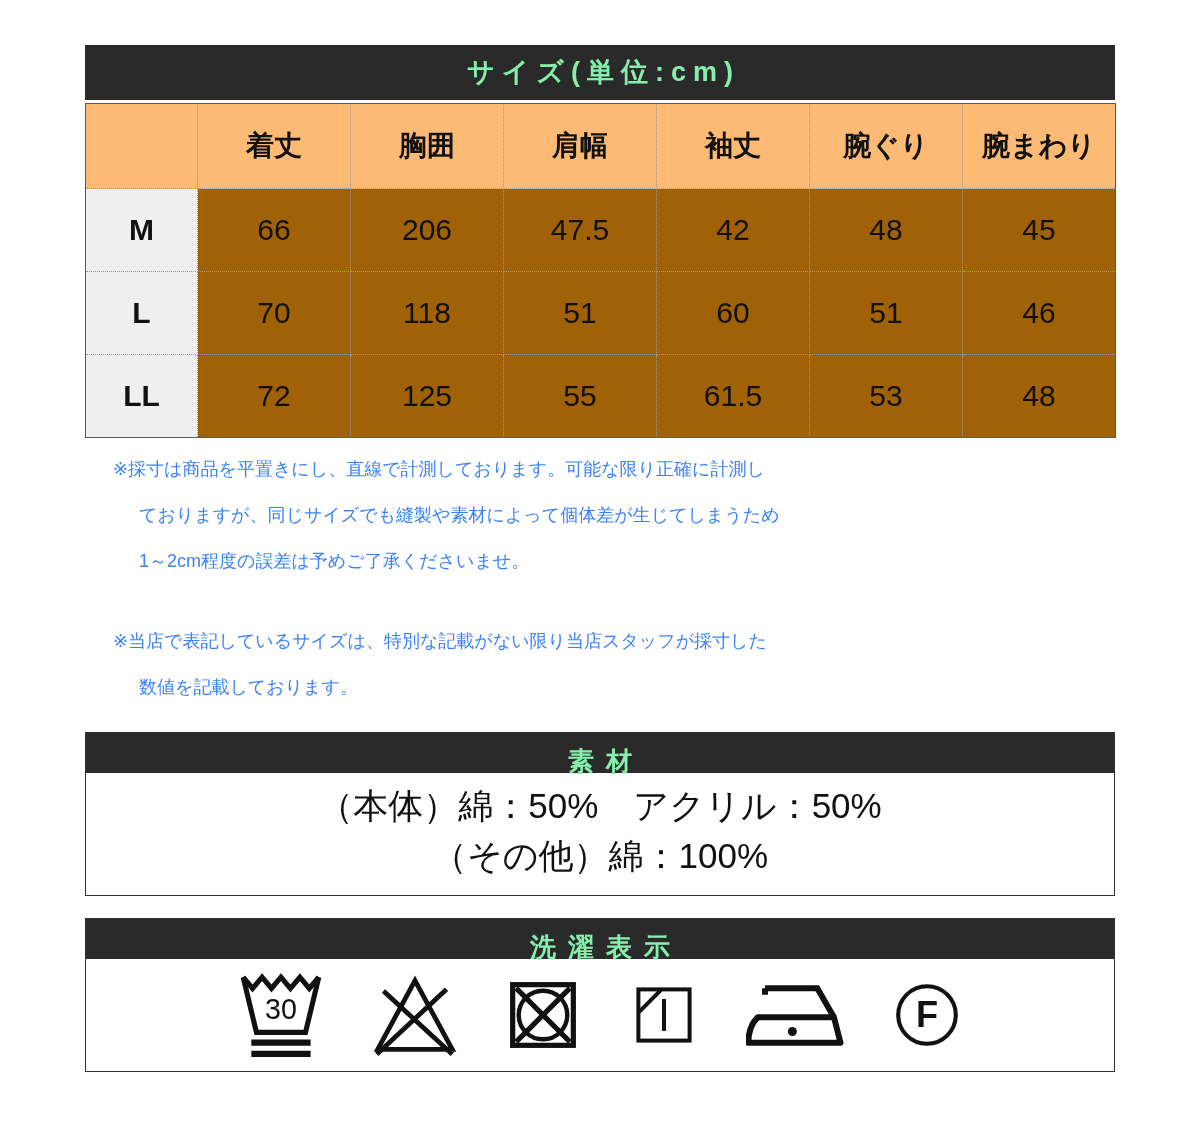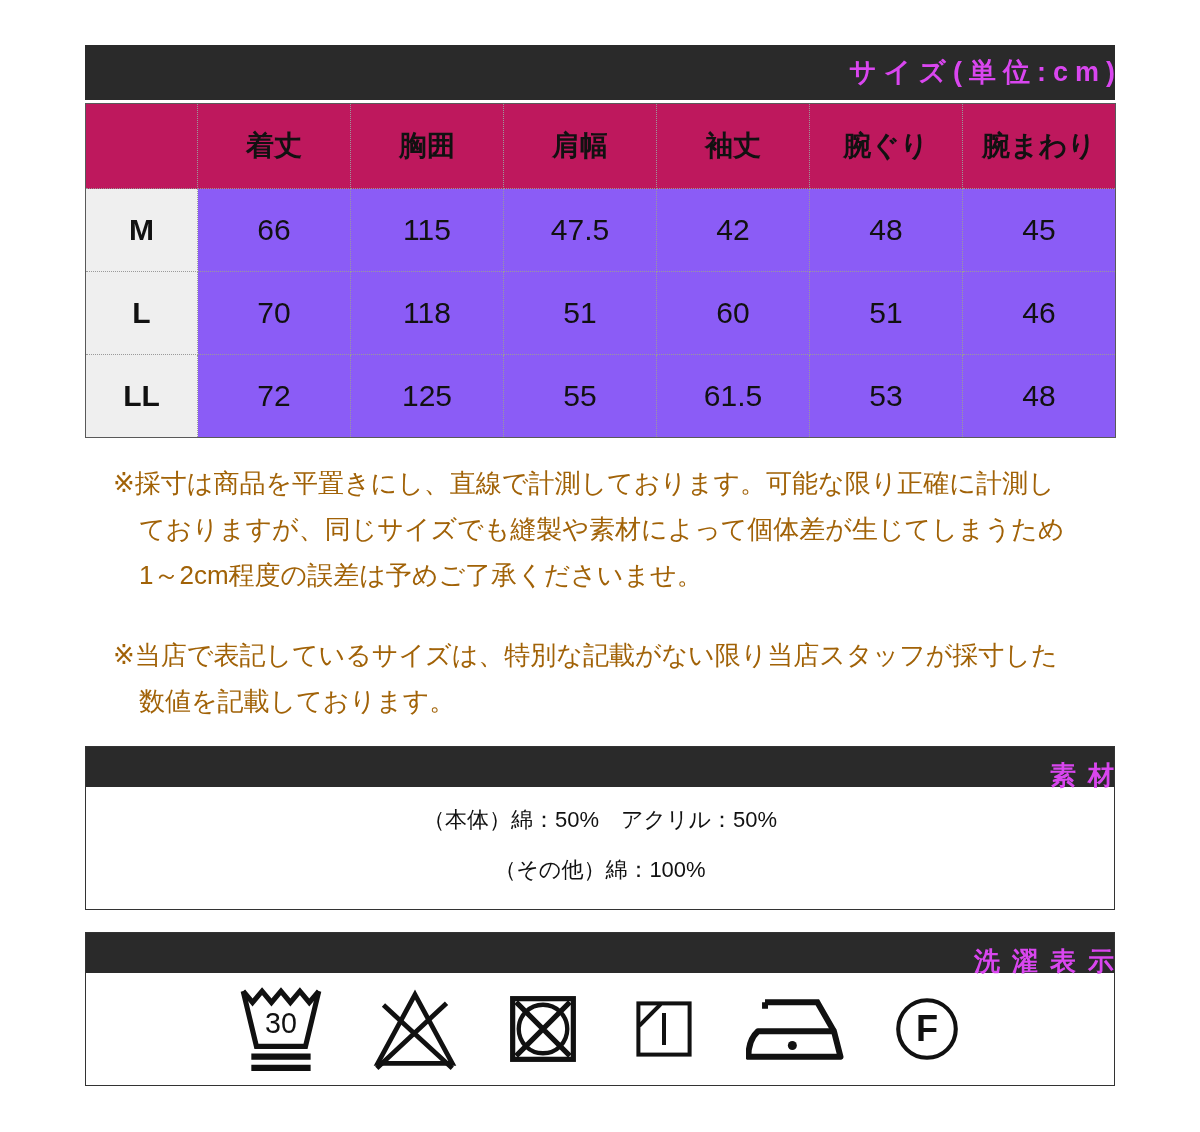--- a/index.html
+++ b/index.html
@@ -6,57 +6,57 @@
   body{
     width:1200px;height:1132px;
     font-family:"Liberation Sans","DejaVu Sans",sans-serif;
     color:#1a1a1a;
     -webkit-font-smoothing:antialiased;
   }
   .page{width:1030px;margin:0 auto;padding-top:45px;}
 
   
   .bar{
-    background:#2a2a2a;color:#d946ef;
-    text-align:right;font-weight:bold;
+    background:#2a2a2a;color:#86efac;
+    text-align:center;font-weight:bold;
   }
   .bar span{display:inline-block;}
   .size-bar{height:55px;line-height:55px;font-size:27px;margin-bottom:3px;}
   .size-bar span{letter-spacing:7px;margin-right:-7px;}
   .box .bar{height:40px;line-height:56px;font-size:26px;}
   .box .bar span{letter-spacing:12px;margin-right:-12px;}
 
   
   table.size{
     width:1030px;border-collapse:collapse;table-layout:fixed;
     border:1px solid #595959;
   }
   table.size th, table.size td{
     border:1px dotted #9a9a9a;
     text-align:center;vertical-align:middle;
     padding:0;
   }
-  table.size thead th{height:84px;background:#be185d;font-size:28px;font-weight:bold;color:#111;}
+  table.size thead th{height:84px;background:#fdba74;font-size:28px;font-weight:bold;color:#111;}
   table.size tbody th{background:#efefef;font-size:30px;font-weight:bold;color:#111;}
-  table.size tbody td{height:82px;background:#8b5cf6;font-size:30px;font-weight:400;color:#111;}
+  table.size tbody td{height:82px;background:#a16207;font-size:30px;font-weight:400;color:#111;}
 
   
-  .notes{margin-top:22px;margin-left:28px;font-size:26px;line-height:46px;color:#a16207;}
+  .notes{margin-top:8px;margin-left:28px;font-size:18px;line-height:46px;color:#3b82f6;}
   .note{
     margin:0 0 34px 0;
     padding-left:26px;text-indent:-26px;
     white-space:pre-line;
   }
   .note:last-child{margin-bottom:22px;}
 
   
   .box{border:1px solid #333;background:#fff;}
   .box + .box{margin-top:22px;}
   .material-body{padding:8px 0 14px 0;text-align:center;}
-  .material-line{font-size:22px;line-height:50px;color:#111;}
+  .material-line{font-size:35px;line-height:50px;color:#111;}
 
   .laundry-body{
     height:112px;display:flex;align-items:center;justify-content:center;
     gap:46px;
     text-align:center;
   }
   .laundry-body svg{display:block;}
   .ic{stroke:#111;stroke-width:5;fill:none;}
   .ic-thick{stroke:#111;stroke-width:6;fill:none;}
   .ic-fill{fill:#111;stroke:none;}
@@ -89,21 +89,21 @@
           <th>肩幅</th>
           <th>袖丈</th>
           <th>腕ぐり</th>
           <th>腕まわり</th>
         </tr>
       </thead>
       <tbody>
         <tr>
           <th>M</th>
           <td>66</td>
-          <td>115</td>
+          <td>206</td>
           <td>47.5</td>
           <td>42</td>
           <td>48</td>
           <td>45</td>
         </tr>
         <tr>
           <th>L</th>
           <td>70</td>
           <td>118</td>
           <td>51</td>

